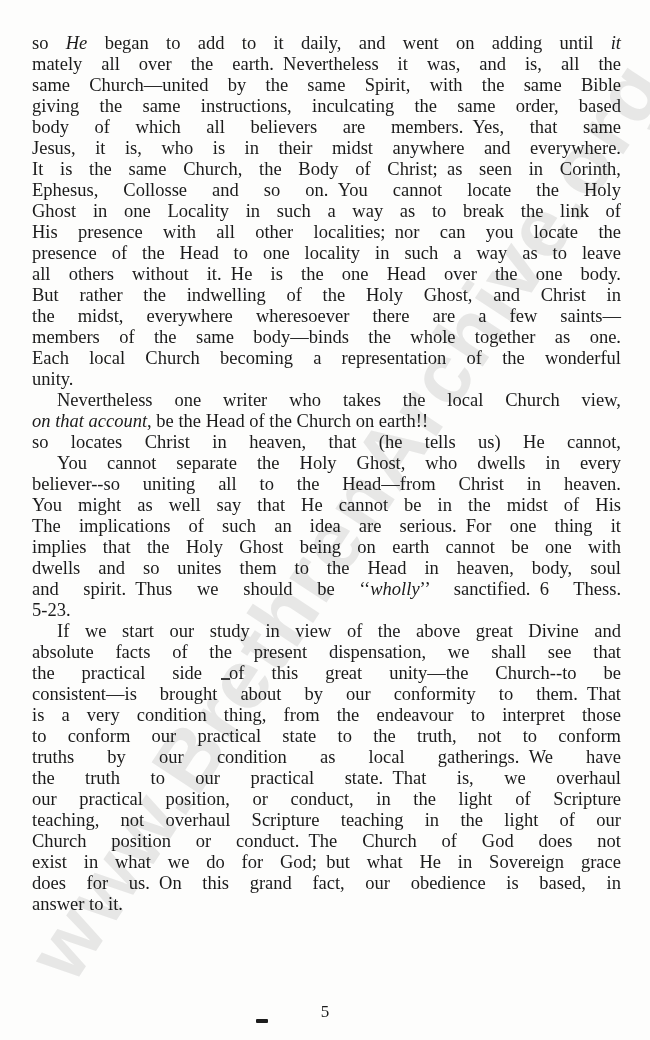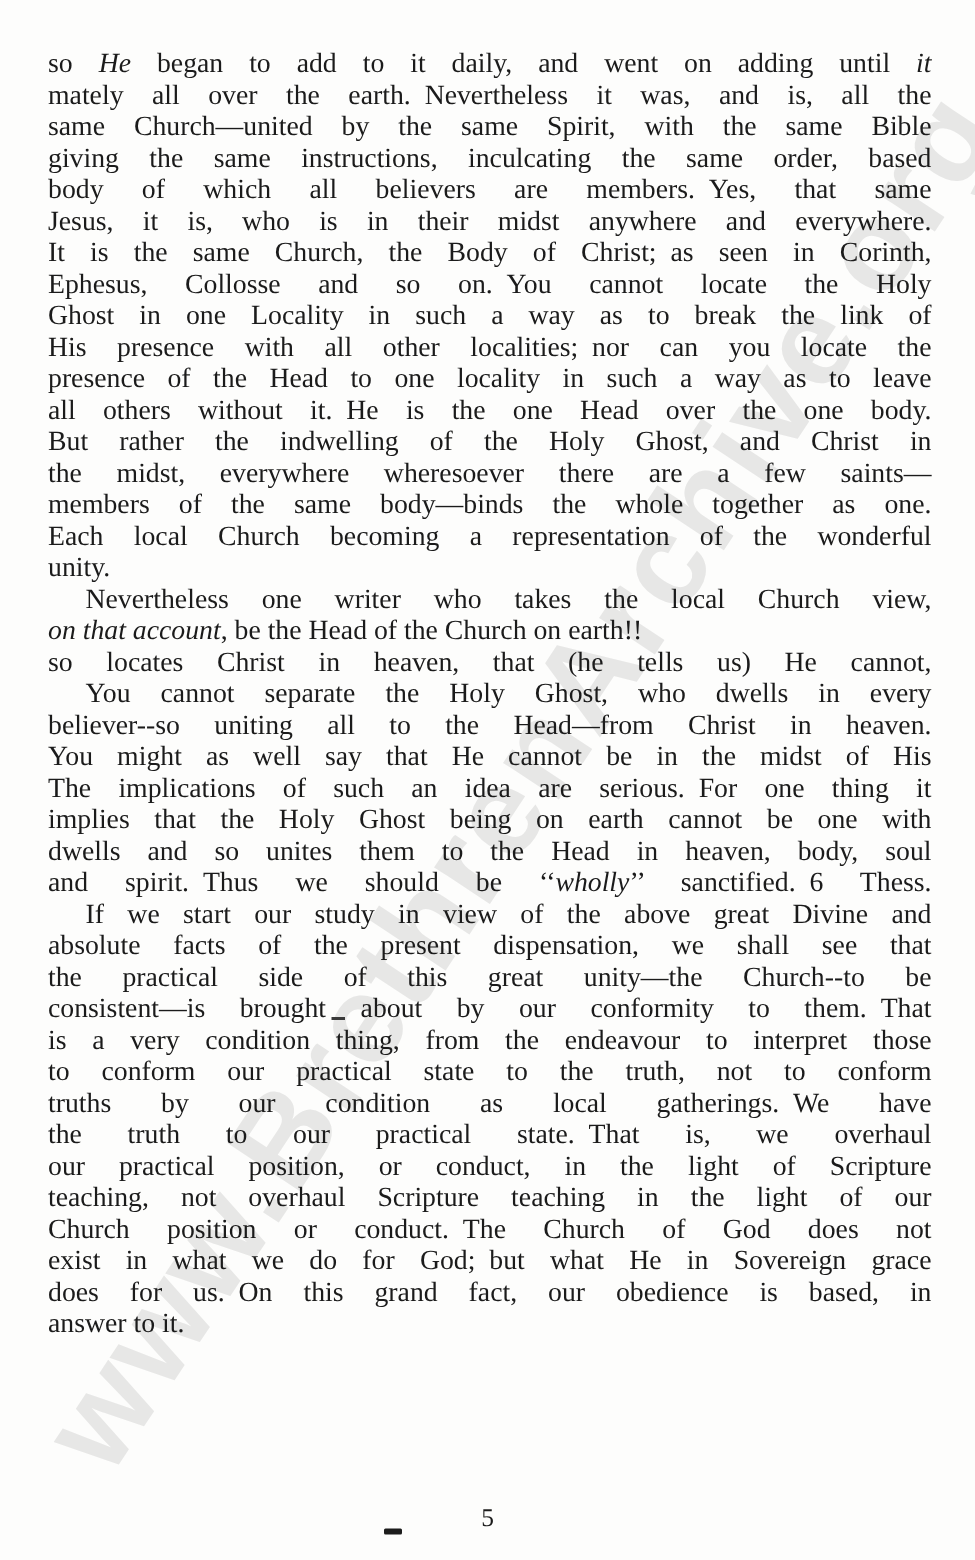--- a/index.html
+++ b/index.html
@@ -107,20 +107,21 @@
         <div class="line"><span>so locates Christ in heaven, that (he tells us) He cannot,</span></div>
       </div>
       <div class="paragraph">
         <div class="line indent"><span>You cannot separate the Holy Ghost, who dwells in every</span></div>
         <div class="line"><span>believer--so uniting all to the Head—from Christ in heaven.</span></div>
         <div class="line"><span>You might as well say that He cannot be in the midst of His</span></div>
         <div class="line"><span>The implications of such an idea are serious. For one thing it</span></div>
         <div class="line"><span>implies that the Holy Ghost being on earth cannot be one with</span></div>
         <div class="line"><span>dwells and so unites them to the Head in heaven, body, soul</span></div>
         <div class="line"><span>and spirit. Thus we should be ‘‘</span><span class="it">wholly</span><span>’’ sanctified. 6 Thess.</span></div>
+        <div class="line last"><span>5-23.</span></div>
       </div>
       <div class="paragraph">
         <div class="line indent"><span>If we start our study in view of the above great Divine and</span></div>
         <div class="line"><span>absolute facts of the present dispensation, we shall see that</span></div>
         <div class="line"><span>the practical side of this great unity—the Church--to be</span></div>
         <div class="line"><span>consistent—is brought about by our conformity to them. That</span></div>
         <div class="line"><span>is a very condition thing, from the endeavour to interpret those</span></div>
         <div class="line"><span>to conform our practical state to the truth, not to conform</span></div>
         <div class="line"><span>truths by our condition as local gatherings. We have</span></div>
         <div class="line"><span>the truth to our practical state. That is, we overhaul</span></div>

